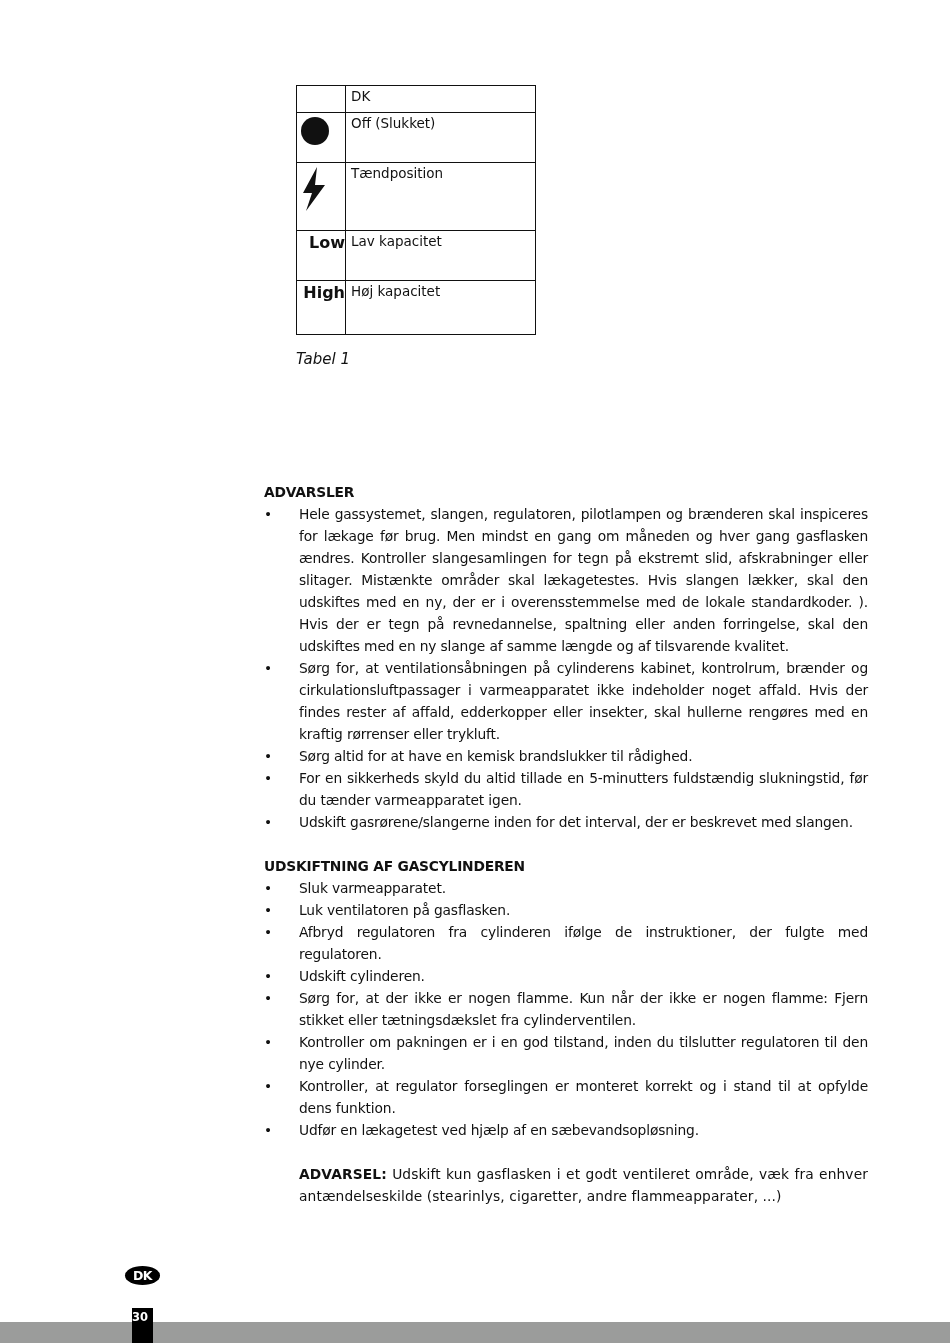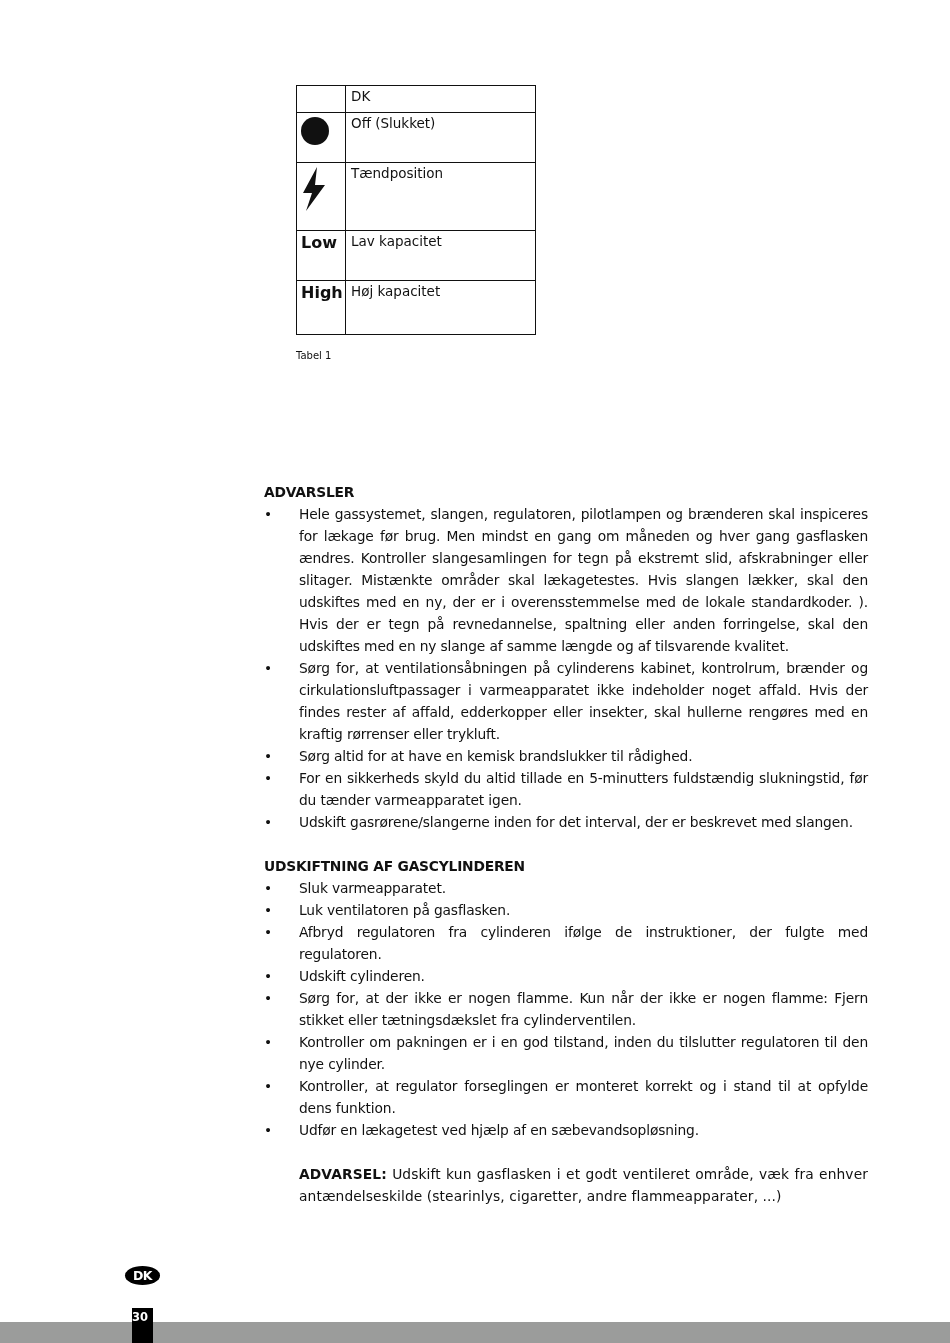--- a/index.html
+++ b/index.html
@@ -14,25 +14,25 @@
   
   table.legend {
     position: absolute; left: 296px; top: 70px;
     border-collapse: collapse; width: 240px;
   }
   table.legend td {
     border: 1.5px solid #111; vertical-align: top; padding: 0;
   }
   table.legend td.sym { width: 48px; }
   table.legend td.txt { padding: 2px 4px 0 5px; font-size: 13.5px; }
-  .sym-text { font-weight: bold; font-size: 16px; padding: 2px 0 0 4px; display: block; }
+  .sym-text { font-weight: bold; font-size: 16px; padding: 2px 0 0 4px; display: block; text-align: right; }
   .dot { width: 28px; height: 28px; border-radius: 50%; background: #111; margin: 4px 0 0 4px; }
   .bolt { margin: 4px 0 0 4px; display:block; }
 
-  .caption { position: absolute; left: 296px; top: 335px; font-size: 10px; }
+  .caption { position: absolute; left: 296px; top: 335px; font-size: 15px; font-style: italic; }
 
   .block { position: absolute; left: 264px; width: 604px; }
   .h { font-weight: bold; font-size: 13.8px; line-height: 22px; letter-spacing: -0.2px; }
   .row { position: relative; line-height: 22px; font-size: 13.8px; }
   .row .mk { position: absolute; left: 0; top: 0; }
   .row .tx { margin-left: 35px; text-align: justify; display: block; letter-spacing: -0.15px; }
   .row.alpha .tx { margin-left: 32px; }
   .warn { line-height: 22px; font-size: 13.8px; margin-left: 35px; text-align: justify; letter-spacing: 0.1px; }
   .warn b { font-weight: bold; }
 

